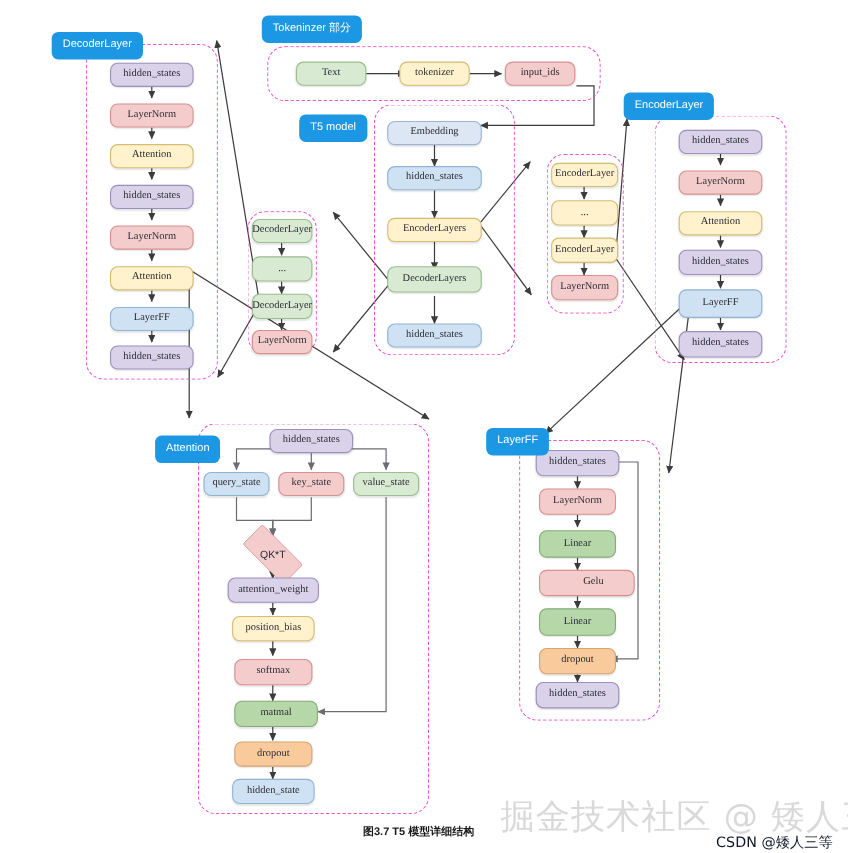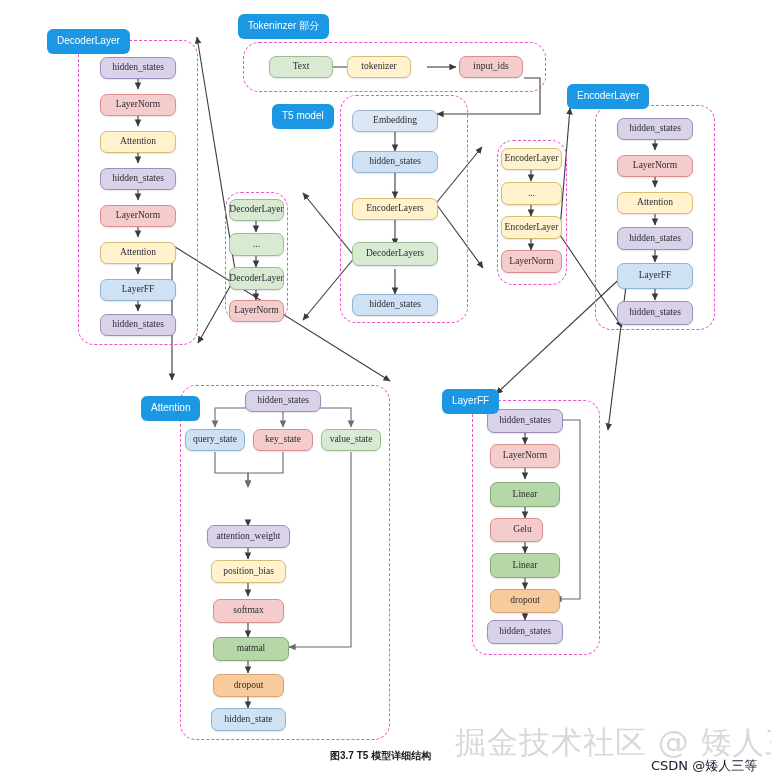--- a/index.html
+++ b/index.html
@@ -239,21 +239,21 @@
   <div class="node c-purple" style="left:100px; top:57px; width:76px; height:22px;">hidden_states</div>
   <div class="node c-red" style="left:100px; top:94px; width:76px; height:22px;">LayerNorm</div>
   <div class="node c-yellow" style="left:100px; top:131px; width:76px; height:22px;">Attention</div>
   <div class="node c-purple" style="left:100px; top:168px; width:76px; height:22px;">hidden_states</div>
   <div class="node c-red" style="left:100px; top:205px; width:76px; height:22px;">LayerNorm</div>
   <div class="node c-yellow" style="left:100px; top:242px; width:76px; height:22px;">Attention</div>
   <div class="node c-blue" style="left:100px; top:279px; width:76px; height:22px;">LayerFF</div>
   <div class="node c-purple" style="left:100px; top:314px; width:76px; height:22px;">hidden_states</div>
 
   <div class="node c-green" style="left:269px; top:56px; width:64px; height:22px;">Text</div>
-  <div class="node c-yellow" style="left:347px; top:56px; width:64px; height:22px;">tokenizer</div>
+  <div class="node c-yellow" style="left:363px; top:56px; width:64px; height:22px;">tokenizer</div>
   <div class="node c-red" style="left:459px; top:56px; width:64px; height:22px;">input_ids</div>
 
   <div class="node c-gblue" style="left:352px; top:110px; width:86px; height:22px;">Embedding</div>
   <div class="node c-blue" style="left:352px; top:151px; width:86px; height:22px;">hidden_states</div>
   <div class="node c-yellow" style="left:352px; top:198px; width:86px; height:22px;">EncoderLayers</div>
   <div class="node c-green" style="left:352px; top:242px; width:86px; height:24px;">DecoderLayers</div>
   <div class="node c-blue" style="left:352px; top:294px; width:86px; height:22px;">hidden_states</div>
 
   <div class="node c-green" style="left:229px; top:199px; width:55px; height:22px;">DecoderLayer</div>
   <div class="node c-green" style="left:229px; top:233px; width:55px; height:23px;">...</div>
@@ -270,32 +270,36 @@
   <div class="node c-yellow" style="left:617px; top:192px; width:76px; height:22px;">Attention</div>
   <div class="node c-purple" style="left:617px; top:227px; width:76px; height:23px;">hidden_states</div>
   <div class="node c-blue" style="left:617px; top:263px; width:76px; height:26px;">LayerFF</div>
   <div class="node c-purple" style="left:617px; top:301px; width:76px; height:24px;">hidden_states</div>
 
   <div class="node c-purple" style="left:245px; top:390px; width:76px; height:22px;">hidden_states</div>
   <div class="node c-blue" style="left:185px; top:429px; width:60px; height:22px;">query_state</div>
   <div class="node c-red" style="left:253px; top:429px; width:60px; height:22px;">key_state</div>
   <div class="node c-green" style="left:321px; top:429px; width:60px; height:22px;text-align:right;">value_state</div>
 
+  <div class="diamond" style="left:211px; top:486px; width:74px; height:36px;">
+    <div class="dshape"></div>
+    <div class="dtext">QK*T</div>
+  </div>
 
   <div class="node c-purple" style="left:207px; top:525px; width:83px; height:23px;">attention_weight</div>
   <div class="node c-yellow" style="left:211px; top:560px; width:75px; height:23px;">position_bias</div>
   <div class="node c-red" style="left:213px; top:599px; width:71px; height:24px;">softmax</div>
   <div class="node c-lgreen" style="left:213px; top:637px; width:76px; height:24px;">matmal</div>
   <div class="node c-orange" style="left:213px; top:674px; width:71px; height:23px;">dropout</div>
   <div class="node c-blue" style="left:211px; top:708px; width:75px; height:23px;">hidden_state</div>
 
   <div class="node c-purple" style="left:487px; top:409px; width:76px; height:24px;">hidden_states</div>
   <div class="node c-red" style="left:490px; top:444px; width:70px; height:24px;">LayerNorm</div>
   <div class="node c-lgreen" style="left:490px; top:482px; width:70px; height:25px;">Linear</div>
-  <div class="node c-red" style="left:490px; top:518px; width:53px; height:24px;padding-left:12px;">Gelu</div>
+  <div class="node c-red" style="left:490px; top:518px; width:87px; height:24px;padding-left:12px;">Gelu</div>
   <div class="node c-lgreen" style="left:490px; top:553px; width:70px; height:25px;">Linear</div>
   <div class="node c-orange" style="left:490px; top:589px; width:70px; height:24px;">dropout</div>
   <div class="node c-purple" style="left:487px; top:620px; width:76px; height:24px;">hidden_states</div>
 
   <div class="caption" style="left:330px; top:749px;">图3.7 T5 模型详细结构</div>
   <div class="wm-main" style="left:455px; top:722px;">掘金技术社区 @ 矮人三等</div>
   <div class="wm-sub" style="left:651px; top:757px;">CSDN @矮人三等</div>
 
 </div>
 

